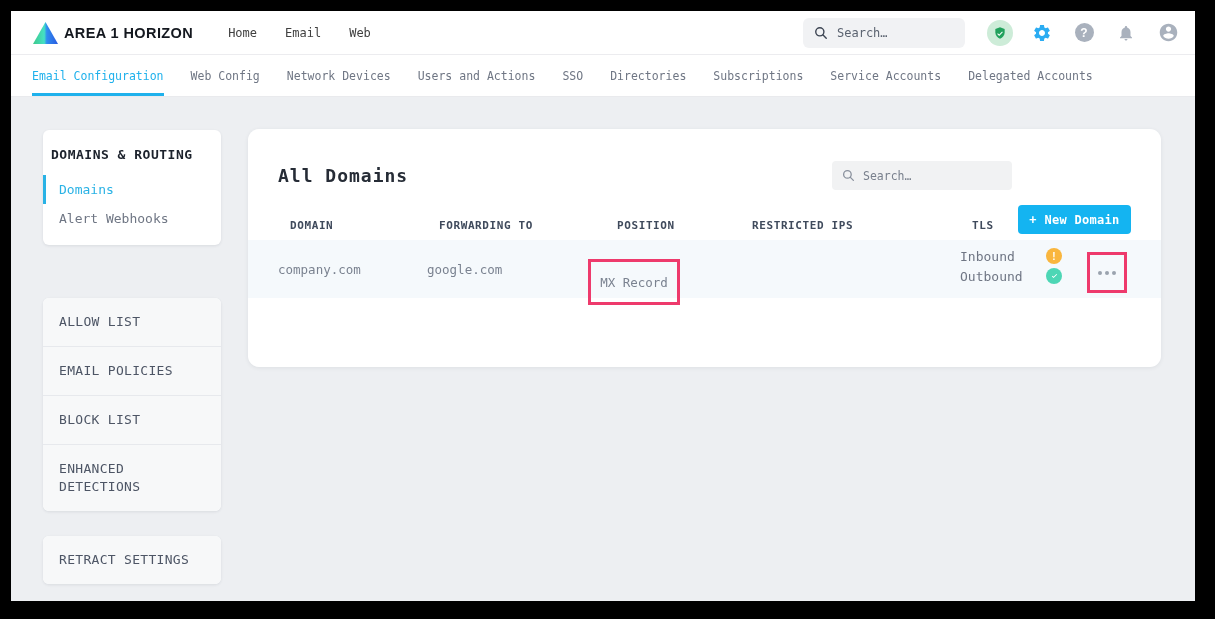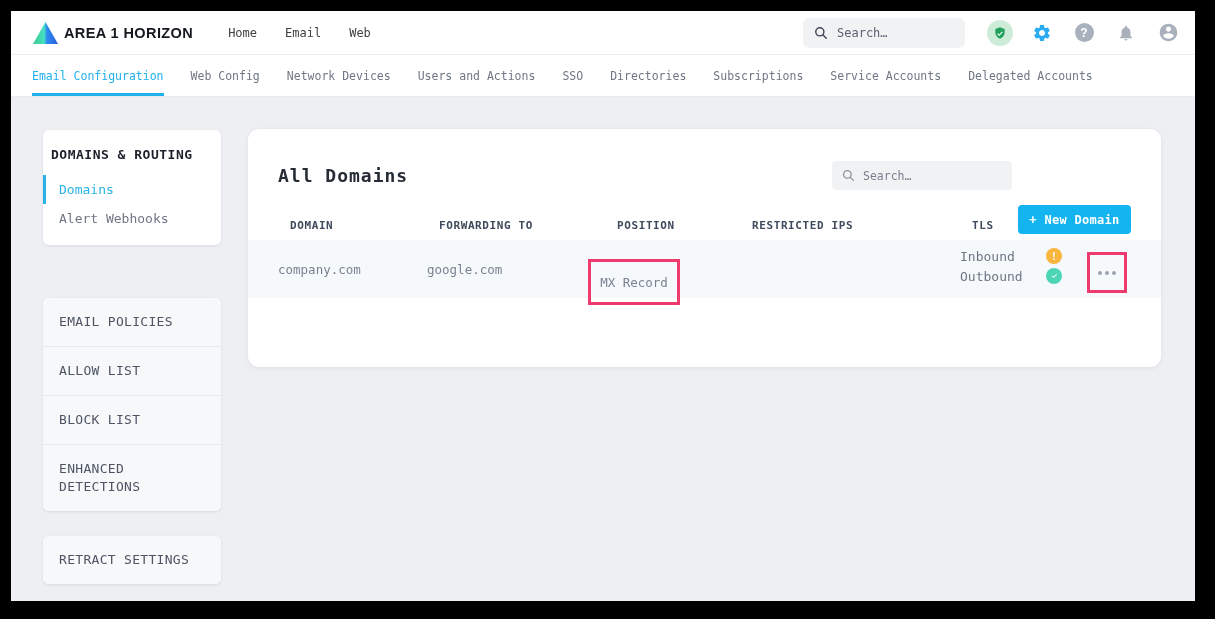--- a/index.html
+++ b/index.html
@@ -166,22 +166,22 @@
     <div class="tab">Delegated Accounts</div>
   </nav>
 
   <aside>
     <div class="card card1">
       <div class="card1-title">DOMAINS &amp; ROUTING</div>
       <div class="side-item active">Domains</div>
       <div class="side-item">Alert Webhooks</div>
     </div>
     <div class="card card2">
+      <div class="accordion">ALLOW LIST</div>
       <div class="accordion">EMAIL POLICIES</div>
-      <div class="accordion">ALLOW LIST</div>
       <div class="accordion">BLOCK LIST</div>
       <div class="accordion" style="width:178px">ENHANCED DETECTIONS</div>
     </div>
     <div class="card card3">
       <div class="accordion">RETRACT SETTINGS</div>
     </div>
   </aside>
 
   <section class="panel">
     <h1 class="panel-title">All Domains</h1>

